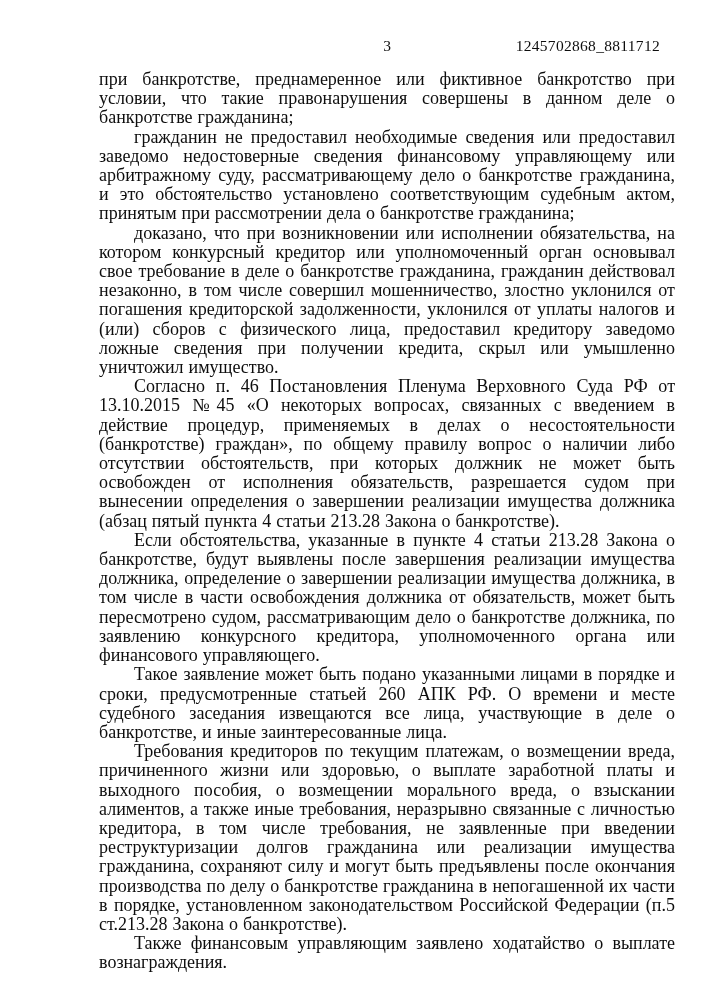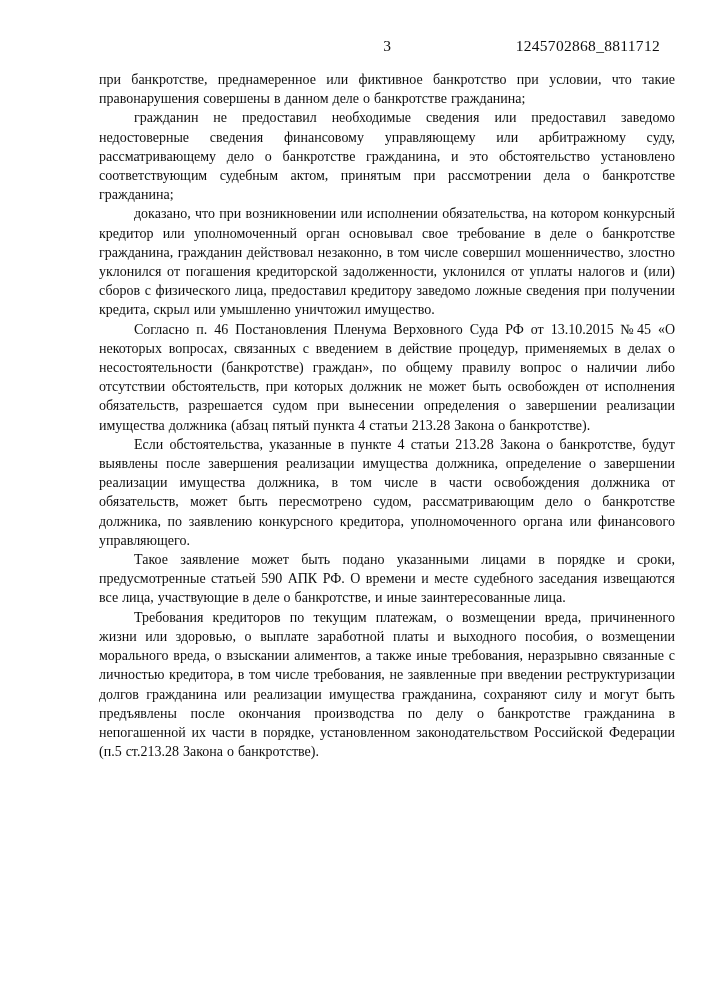--- a/index.html
+++ b/index.html
@@ -35,21 +35,21 @@
     top: 0;
     right: 15px;
     letter-spacing: 0.3px;
     margin-left: 36px;
   }
   .body-text {
     position: absolute;
     top: 70px;
     left: 99px;
     width: 576px;
-    font-size: 14px;
+    font-size: 18px;
     line-height: 19.2px;
     text-align: justify;
   }
   .body-text p {
     margin: 0;
     padding: 0;
     text-indent: 35px;
     word-spacing: 0.5px;
   }
   .body-text p.no-indent {
@@ -63,16 +63,17 @@
   <div class="header">
     <span class="page-number">3</span>
     <span class="doc-id">1245702868_8811712</span>
   </div>
   <div class="body-text">
       <p class="no-indent">при банкротстве, преднамеренное или фиктивное банкротство при условии, что такие правонарушения совершены в данном деле о банкротстве гражданина;</p>
       <p>гражданин не предоставил необходимые сведения или предоставил заведомо недостоверные сведения финансовому управляющему или арбитражному суду, рассматривающему дело о банкротстве гражданина, и это обстоятельство установлено соответствующим судебным актом, принятым при рассмотрении дела о банкротстве гражданина;</p>
       <p>доказано, что при возникновении или исполнении обязательства, на котором конкурсный кредитор или уполномоченный орган основывал свое требование в деле о банкротстве гражданина, гражданин действовал незаконно, в том числе совершил мошенничество, злостно уклонился от погашения кредиторской задолженности, уклонился от уплаты налогов и (или) сборов с физического лица, предоставил кредитору заведомо ложные сведения при получении кредита, скрыл или умышленно уничтожил имущество.</p>
       <p>Согласно п. 46 Постановления Пленума Верховного Суда РФ от 13.10.2015 №45 «О некоторых вопросах, связанных с введением в действие процедур, применяемых в делах о несостоятельности (банкротстве) граждан», по общему правилу вопрос о наличии либо отсутствии обстоятельств, при которых должник не может быть освобожден от исполнения обязательств, разрешается судом при вынесении определения о завершении реализации имущества должника (абзац пятый пункта 4 статьи 213.28 Закона о банкротстве).</p>
       <p>Если обстоятельства, указанные в пункте 4 статьи 213.28 Закона о банкротстве, будут выявлены после завершения реализации имущества должника, определение о завершении реализации имущества должника, в том числе в части освобождения должника от обязательств, может быть пересмотрено судом, рассматривающим дело о банкротстве должника, по заявлению конкурсного кредитора, уполномоченного органа или финансового управляющего.</p>
-      <p>Такое заявление может быть подано указанными лицами в порядке и сроки, предусмотренные статьей 590 АПК РФ. О времени и месте судебного заседания извещаются все лица, участвующие в деле о банкротстве, и иные заинтересованные лица.</p>
+      <p>Такое заявление может быть подано указанными лицами в порядке и сроки, предусмотренные статьей 260 АПК РФ. О времени и месте судебного заседания извещаются все лица, участвующие в деле о банкротстве, и иные заинтересованные лица.</p>
       <p>Требования кредиторов по текущим платежам, о возмещении вреда, причиненного жизни или здоровью, о выплате заработной платы и выходного пособия, о возмещении морального вреда, о взыскании алиментов, а также иные требования, неразрывно связанные с личностью кредитора, в том числе требования, не заявленные при введении реструктуризации долгов гражданина или реализации имущества гражданина, сохраняют силу и могут быть предъявлены после окончания производства по делу о банкротстве гражданина в непогашенной их части в порядке, установленном законодательством Российской Федерации (п.5 ст.213.28 Закона о банкротстве).</p>
+      <p>Также финансовым управляющим заявлено ходатайство о выплате вознаграждения.</p>
     </div>
 </div>
 
 </body></html>

